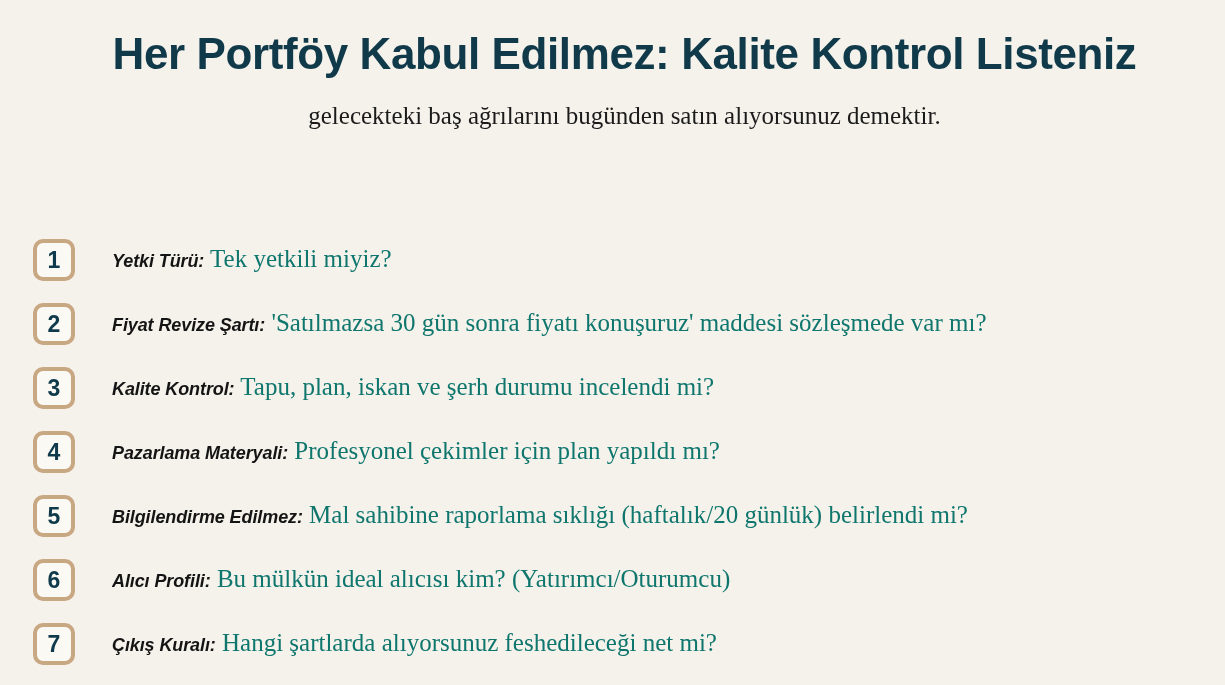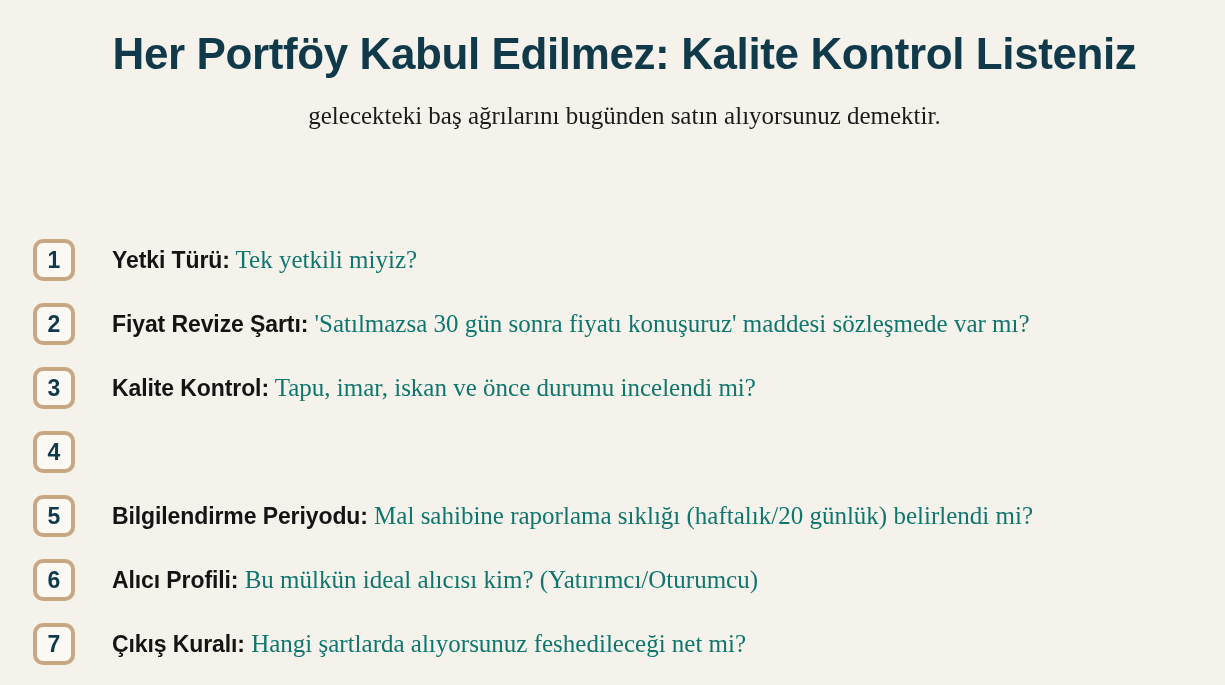--- a/index.html
+++ b/index.html
@@ -107,23 +107,24 @@
     font-size: 25px;
     line-height: 30px;
     color: #161616;
     white-space: nowrap;
     overflow: hidden;
   }
 
   .item-label {
     font-family: "Liberation Sans", "DejaVu Sans", sans-serif;
     font-weight: 700;
-    font-size: 23px;
+    font-size: 18px;
     color: #141414;
     letter-spacing: -0.1px;
+    font-style: italic;
   }
 
   .item-desc {
     font-family: "Liberation Serif", "DejaVu Serif", serif;
     font-weight: 400;
     font-size: 25px;
     color: #0f766e;
   }
 </style>
 </head>
@@ -149,32 +150,33 @@
       <li class="check-item">
         <div class="badge">
           <span>2</span>
         </div>
         <div class="item-text"><span class="item-label">Fiyat Revize Şartı:</span><span class="item-desc"> 'Satılmazsa 30 gün sonra fiyatı konuşuruz' maddesi sözleşmede var mı?</span></div>
       </li>
       <li class="check-item">
         <div class="badge">
           <span>3</span>
         </div>
-        <div class="item-text"><span class="item-label">Kalite Kontrol:</span><span class="item-desc"> Tapu, imar, iskan ve önce durumu incelendi mi?</span></div>
+        <div class="item-text"><span class="item-label">Kalite Kontrol:</span><span class="item-desc"> Tapu, plan, iskan ve şerh durumu incelendi mi?</span></div>
       </li>
       <li class="check-item">
         <div class="badge">
           <span>4</span>
         </div>
+        <div class="item-text"><span class="item-label">Pazarlama Materyali:</span><span class="item-desc"> Profesyonel çekimler için plan yapıldı mı?</span></div>
       </li>
       <li class="check-item">
         <div class="badge">
           <span>5</span>
         </div>
-        <div class="item-text"><span class="item-label">Bilgilendirme Periyodu:</span><span class="item-desc"> Mal sahibine raporlama sıklığı (haftalık/20 günlük) belirlendi mi?</span></div>
+        <div class="item-text"><span class="item-label">Bilgilendirme Edilmez:</span><span class="item-desc"> Mal sahibine raporlama sıklığı (haftalık/20 günlük) belirlendi mi?</span></div>
       </li>
       <li class="check-item">
         <div class="badge">
           <span>6</span>
         </div>
         <div class="item-text"><span class="item-label">Alıcı Profili:</span><span class="item-desc"> Bu mülkün ideal alıcısı kim? (Yatırımcı/Oturumcu)</span></div>
       </li>
       <li class="check-item">
         <div class="badge">
           <span>7</span>

